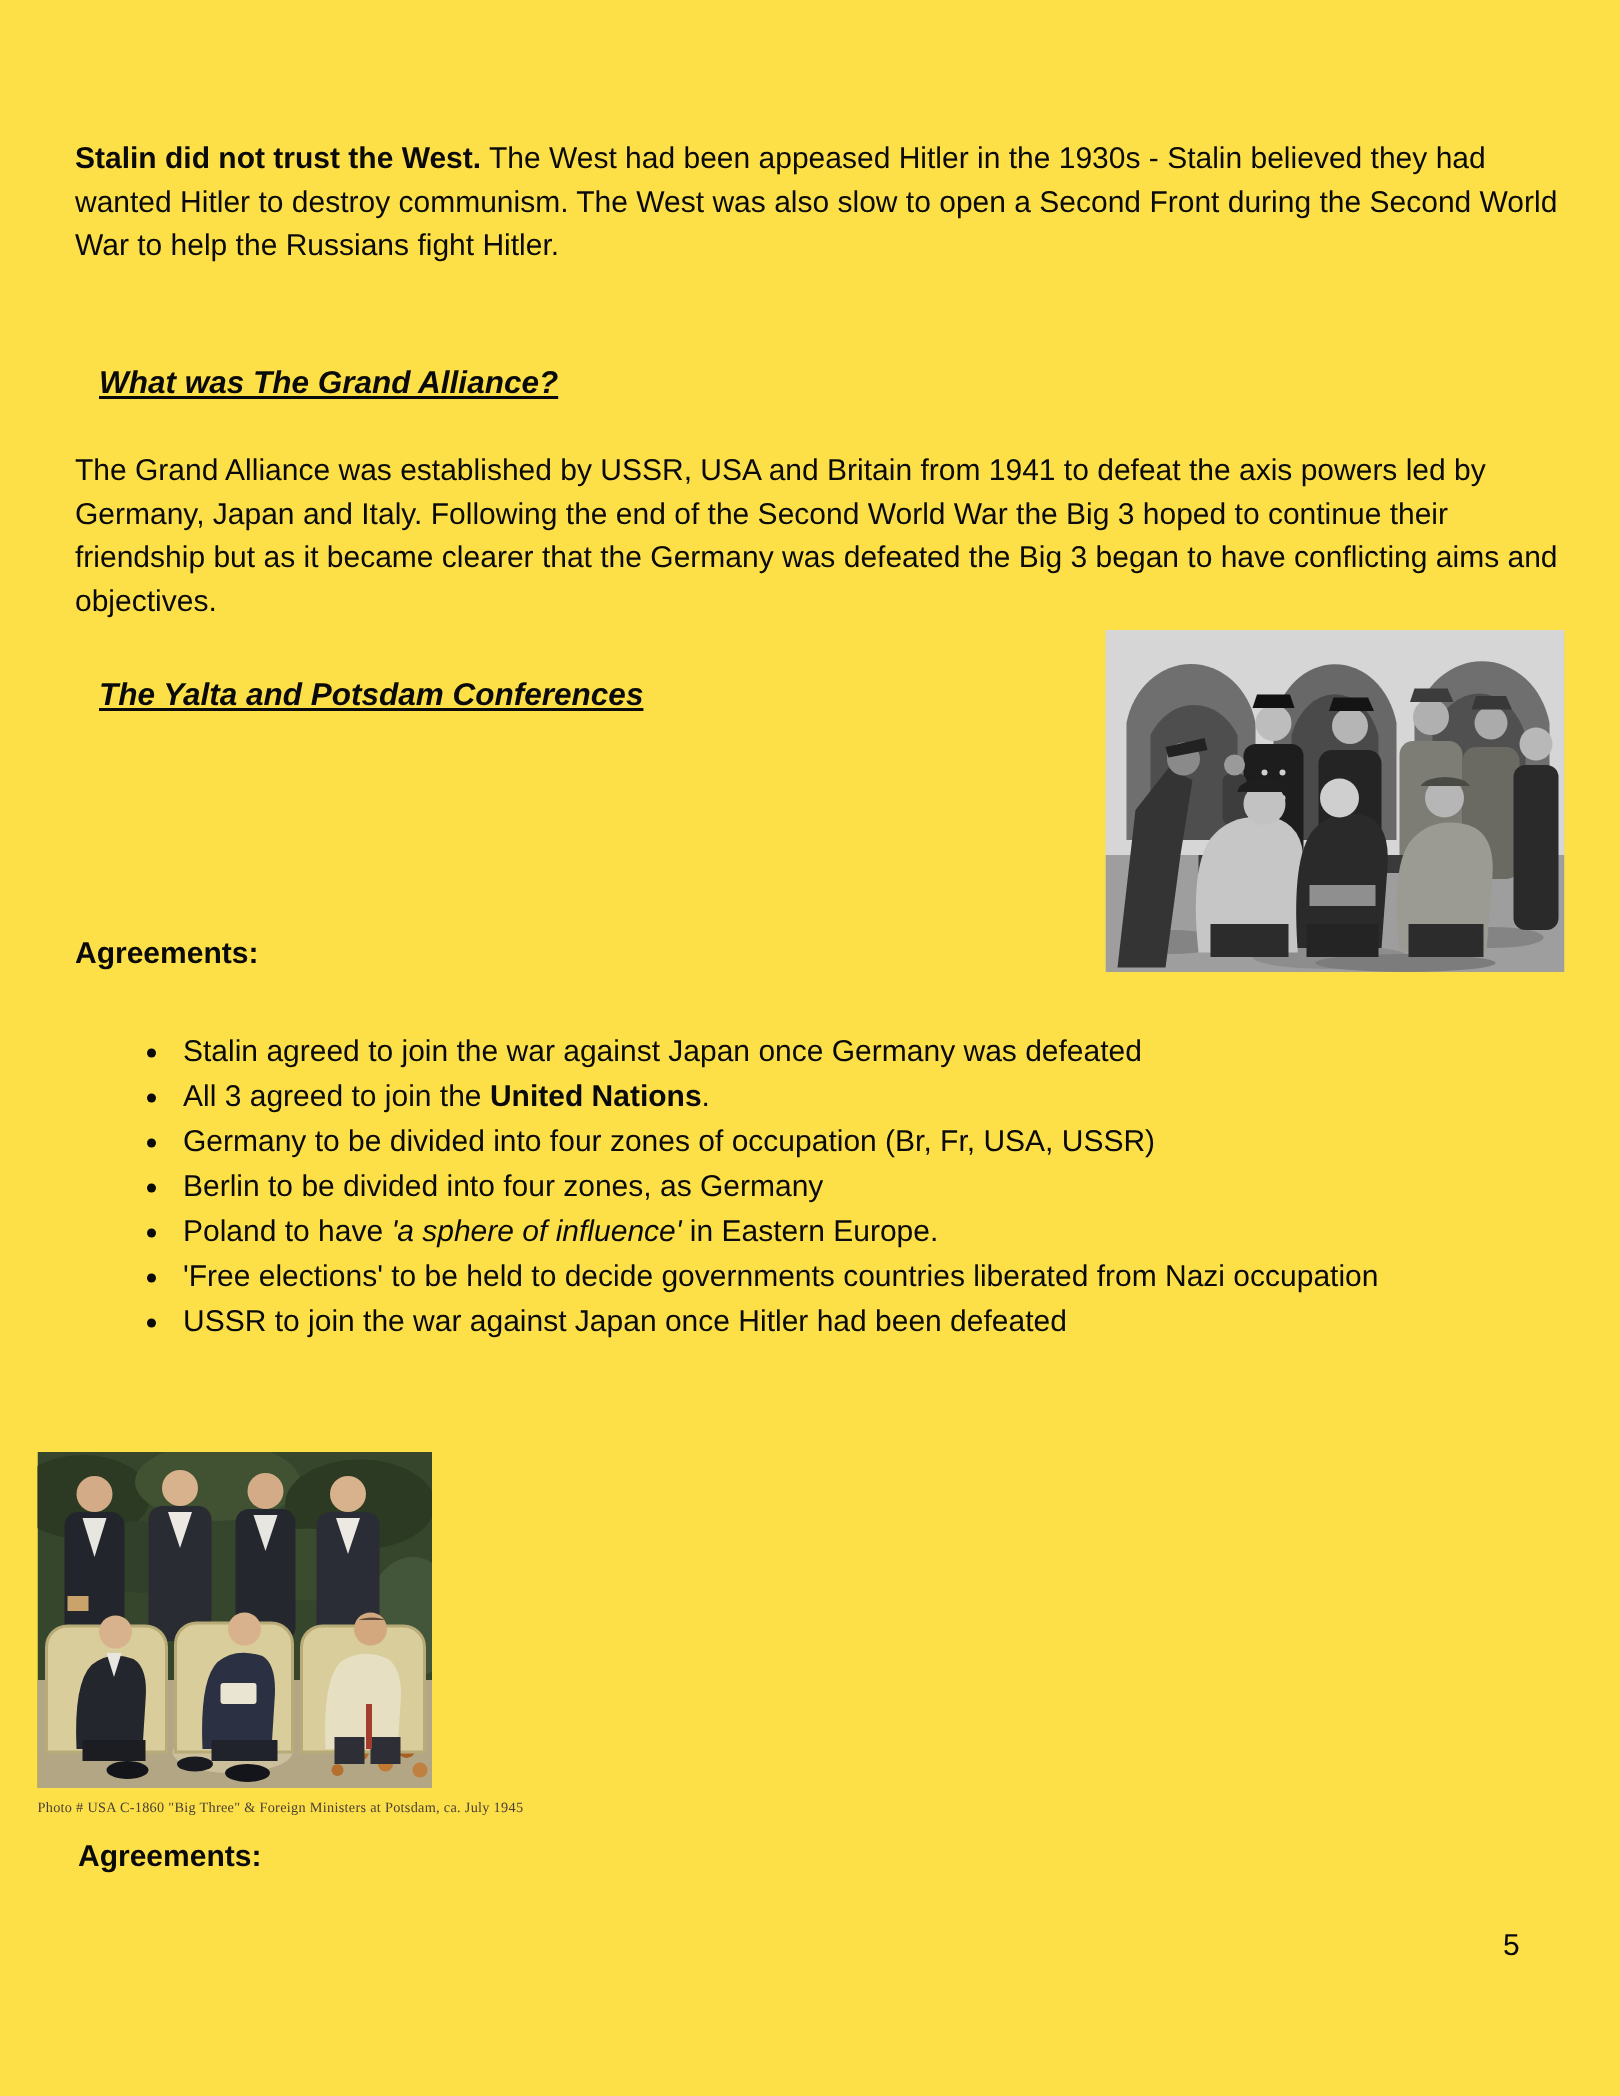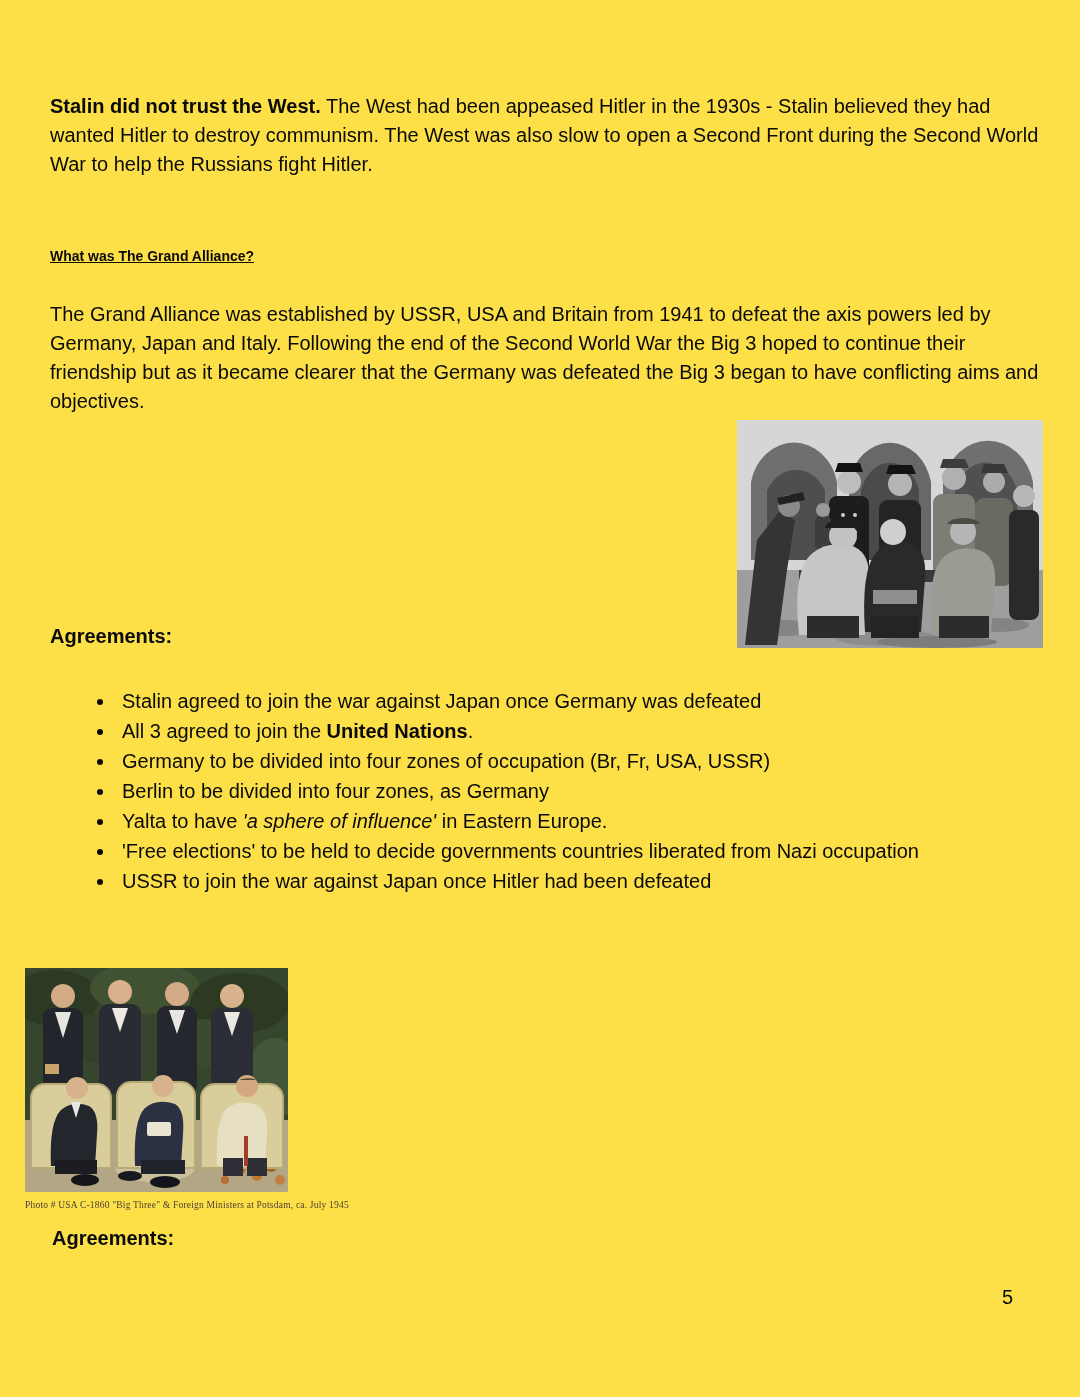--- a/index.html
+++ b/index.html
@@ -14,23 +14,25 @@
     font-family: "Liberation Sans", sans-serif;
     color: #0a0a0a;
     font-size: 20px;
     padding-left: 36px;
   }
   .abs { position: absolute; }
   .body-text { line-height: 29px; }
   .b { font-weight: bold; }
   .heading {
     font-weight: bold;
+    font-style: italic;
     text-decoration: underline;
-    font-size: 14px;
+    font-size: 21px;
     line-height: 28px;
+    margin-left: 16px;
   }
   [data-style="bold"] { font-weight: bold; }
   [data-style="bold-italic"] { font-weight: normal; font-style: italic; }
   .yalta-block { line-height: 33px; font-weight: bold; word-spacing: 2px; }
   .label-bold { font-weight: bold; line-height: 29px; }
   ul.agreements {
     list-style: disc;
     padding-left: 66px;
     line-height: 30px;
     margin-top: 32px;
@@ -127,30 +129,31 @@
         <rect x="134" y="196" width="48" height="22" fill="#242424"></rect>
 
         <path d="M196 214 q-6 -58 8 -74 q14 -16 38 -10 q18 6 16 34 l-4 50 z" fill="#9b9b93"></path>
         <circle cx="226" cy="112" r="13" fill="#b6b6b6"></circle>
         <path d="M210 104 a17 8 0 0 1 33 0 z" fill="#4a4a44"></path>
         <rect x="202" y="196" width="50" height="22" fill="#2c2c2c"></rect>
       </g>
     </svg>
   </div>
 
+  <h2 class="abs heading" style="left:50px; top:450px;">The Yalta and Potsdam Conferences</h2>
 
 
   <div class="abs label-bold" style="left:50px; top:622px;">Agreements:</div>
 
   <ul class="abs agreements" style="left:50px; top:654px; width:1000px;">
     <li><span>Stalin agreed to join the war against Japan once Germany was defeated</span><span data-style=""></span><span></span></li>
     <li><span>All 3 agreed to join the </span><span data-style="bold">United Nations</span><span>.</span></li>
     <li><span>Germany to be divided into four zones of occupation (Br, Fr, USA, USSR)</span><span data-style=""></span><span></span></li>
     <li><span>Berlin to be divided into four zones, as Germany</span><span data-style=""></span><span></span></li>
-    <li><span>Yalta to have </span><span data-style="bold-italic">'a sphere of influence'</span><span> in Eastern Europe.</span></li>
+    <li><span>Poland to have </span><span data-style="bold-italic">'a sphere of influence'</span><span> in Eastern Europe.</span></li>
     <li><span>'Free elections' to be held to decide governments countries liberated from Nazi occupation</span><span data-style=""></span><span></span></li>
     <li><span>USSR to join the war against Japan once Hitler had been defeated</span><span data-style=""></span><span></span></li>
   </ul>
 
 
   <div class="abs photo-frame" style="left:25px; top:968px;" role="img">
     <svg width="263" height="224" viewBox="0 0 263 224">
       <rect width="263" height="224" fill="#36462c"></rect>
 
       <ellipse cx="30" cy="30" rx="45" ry="28" fill="#2c3a23"></ellipse>

